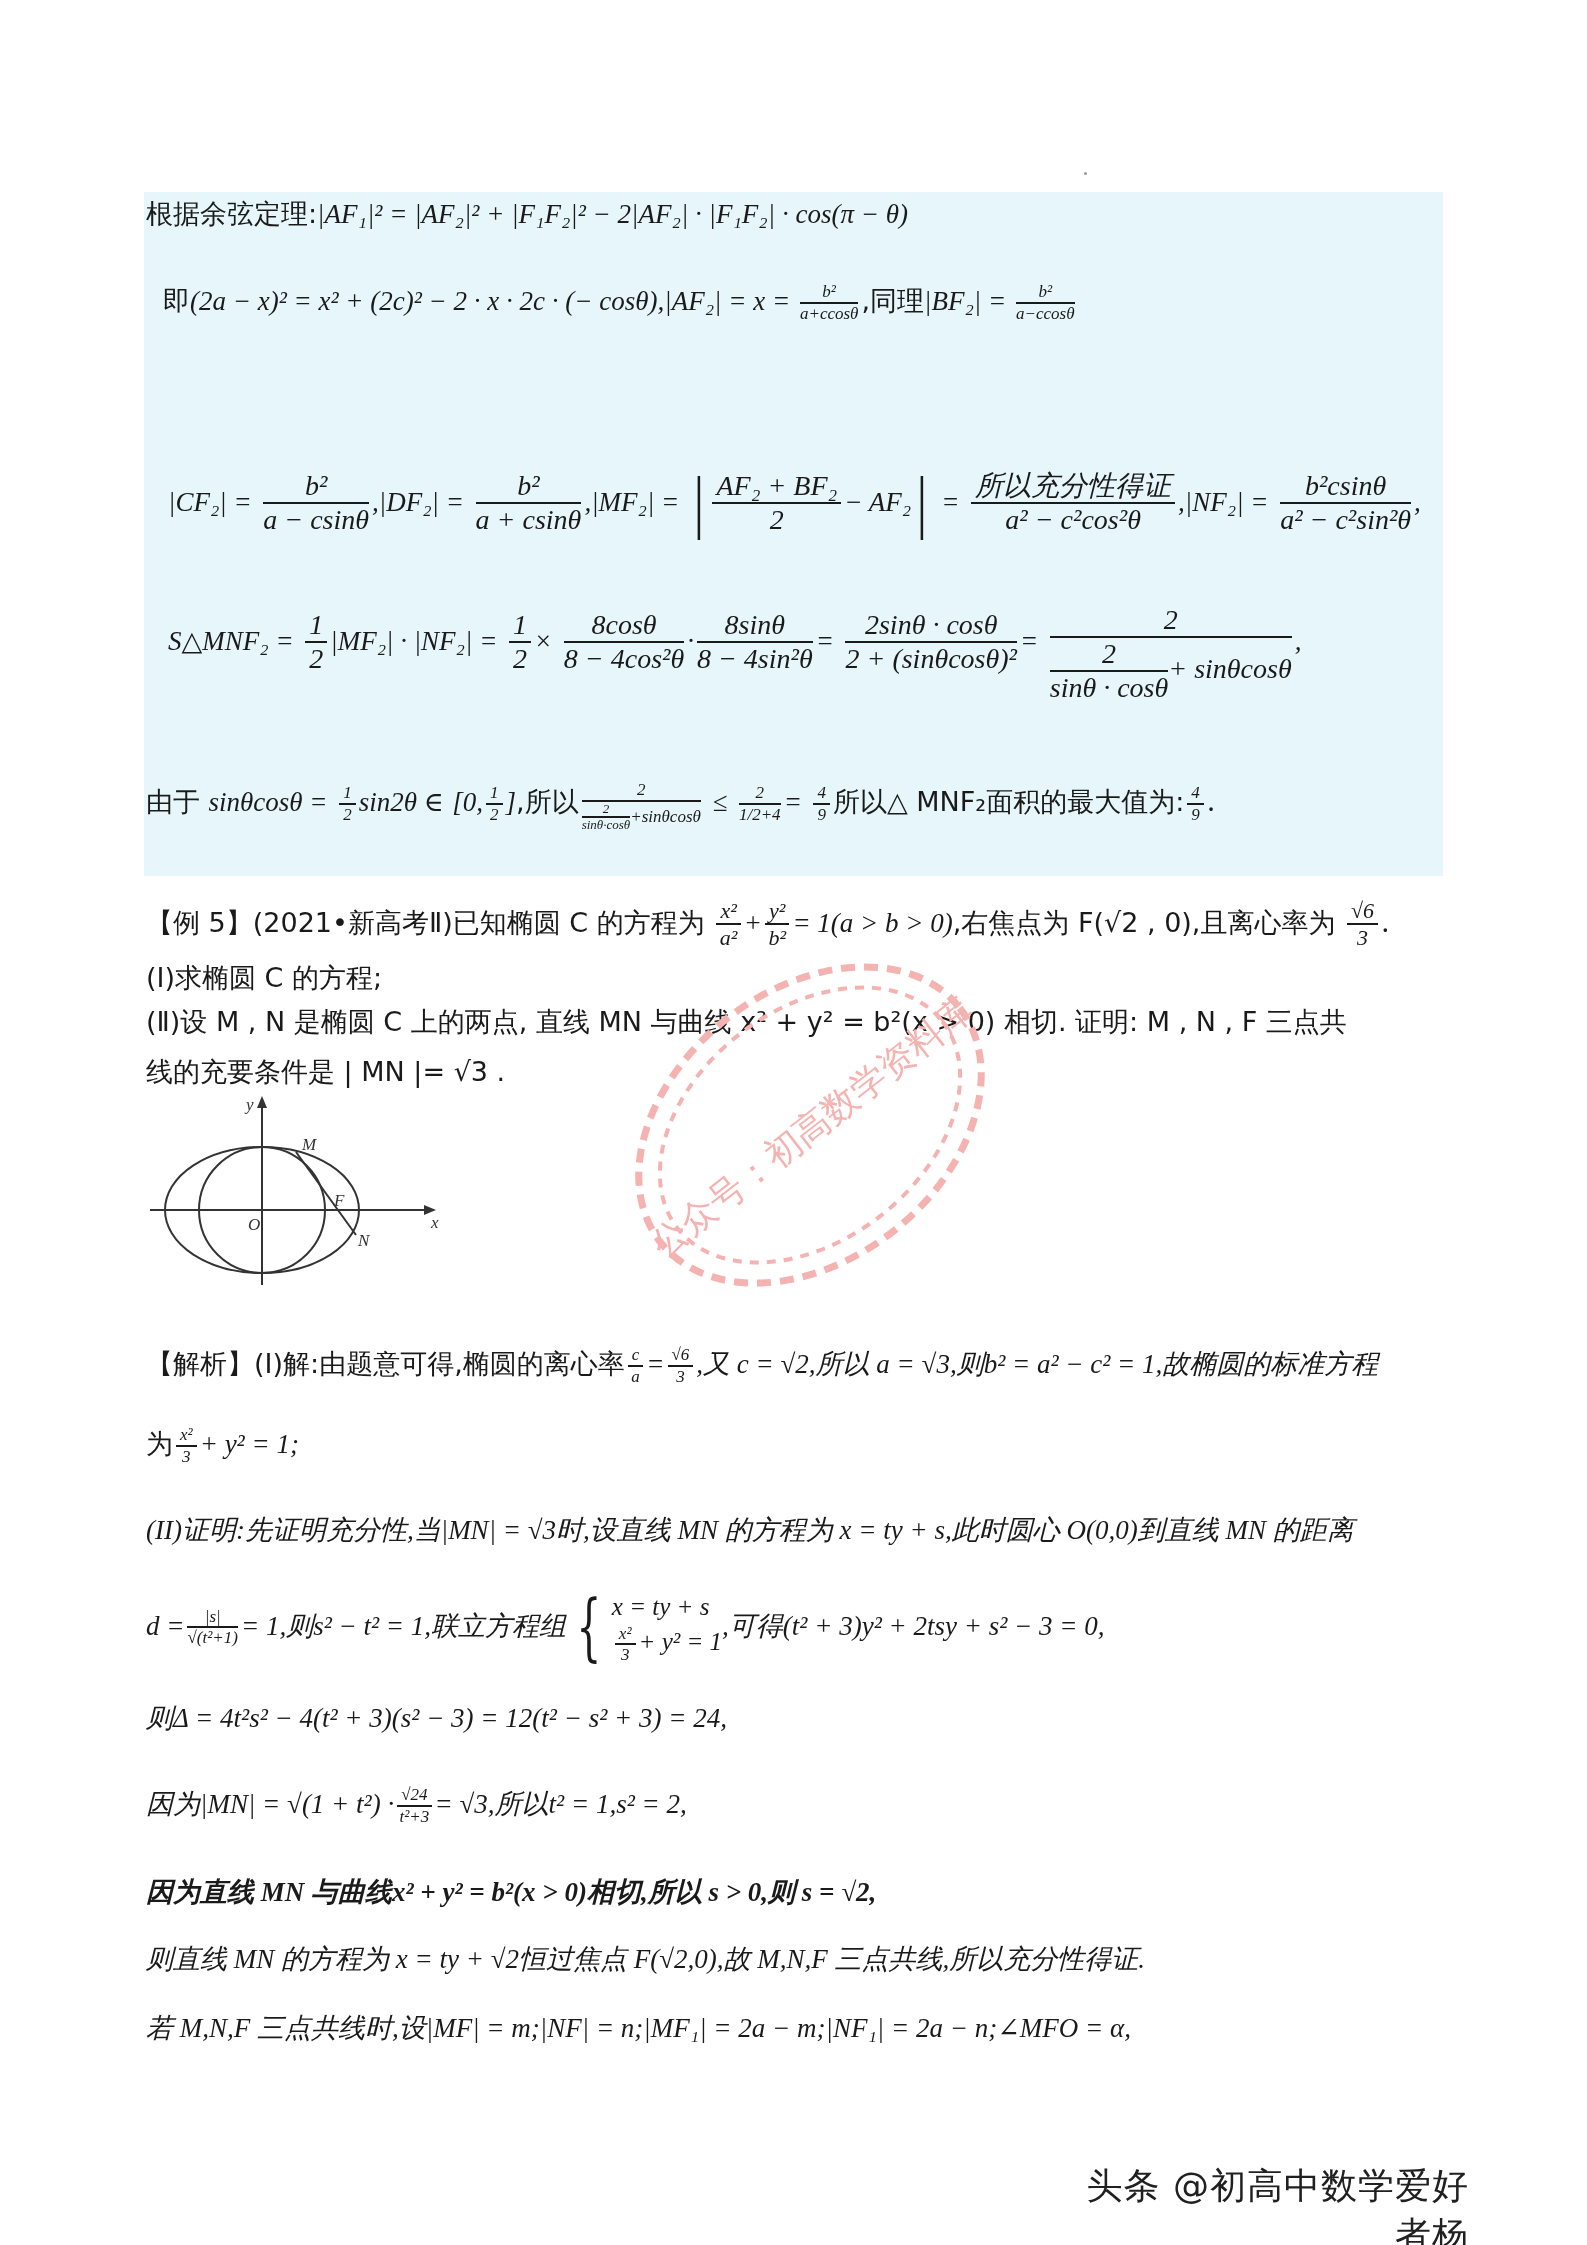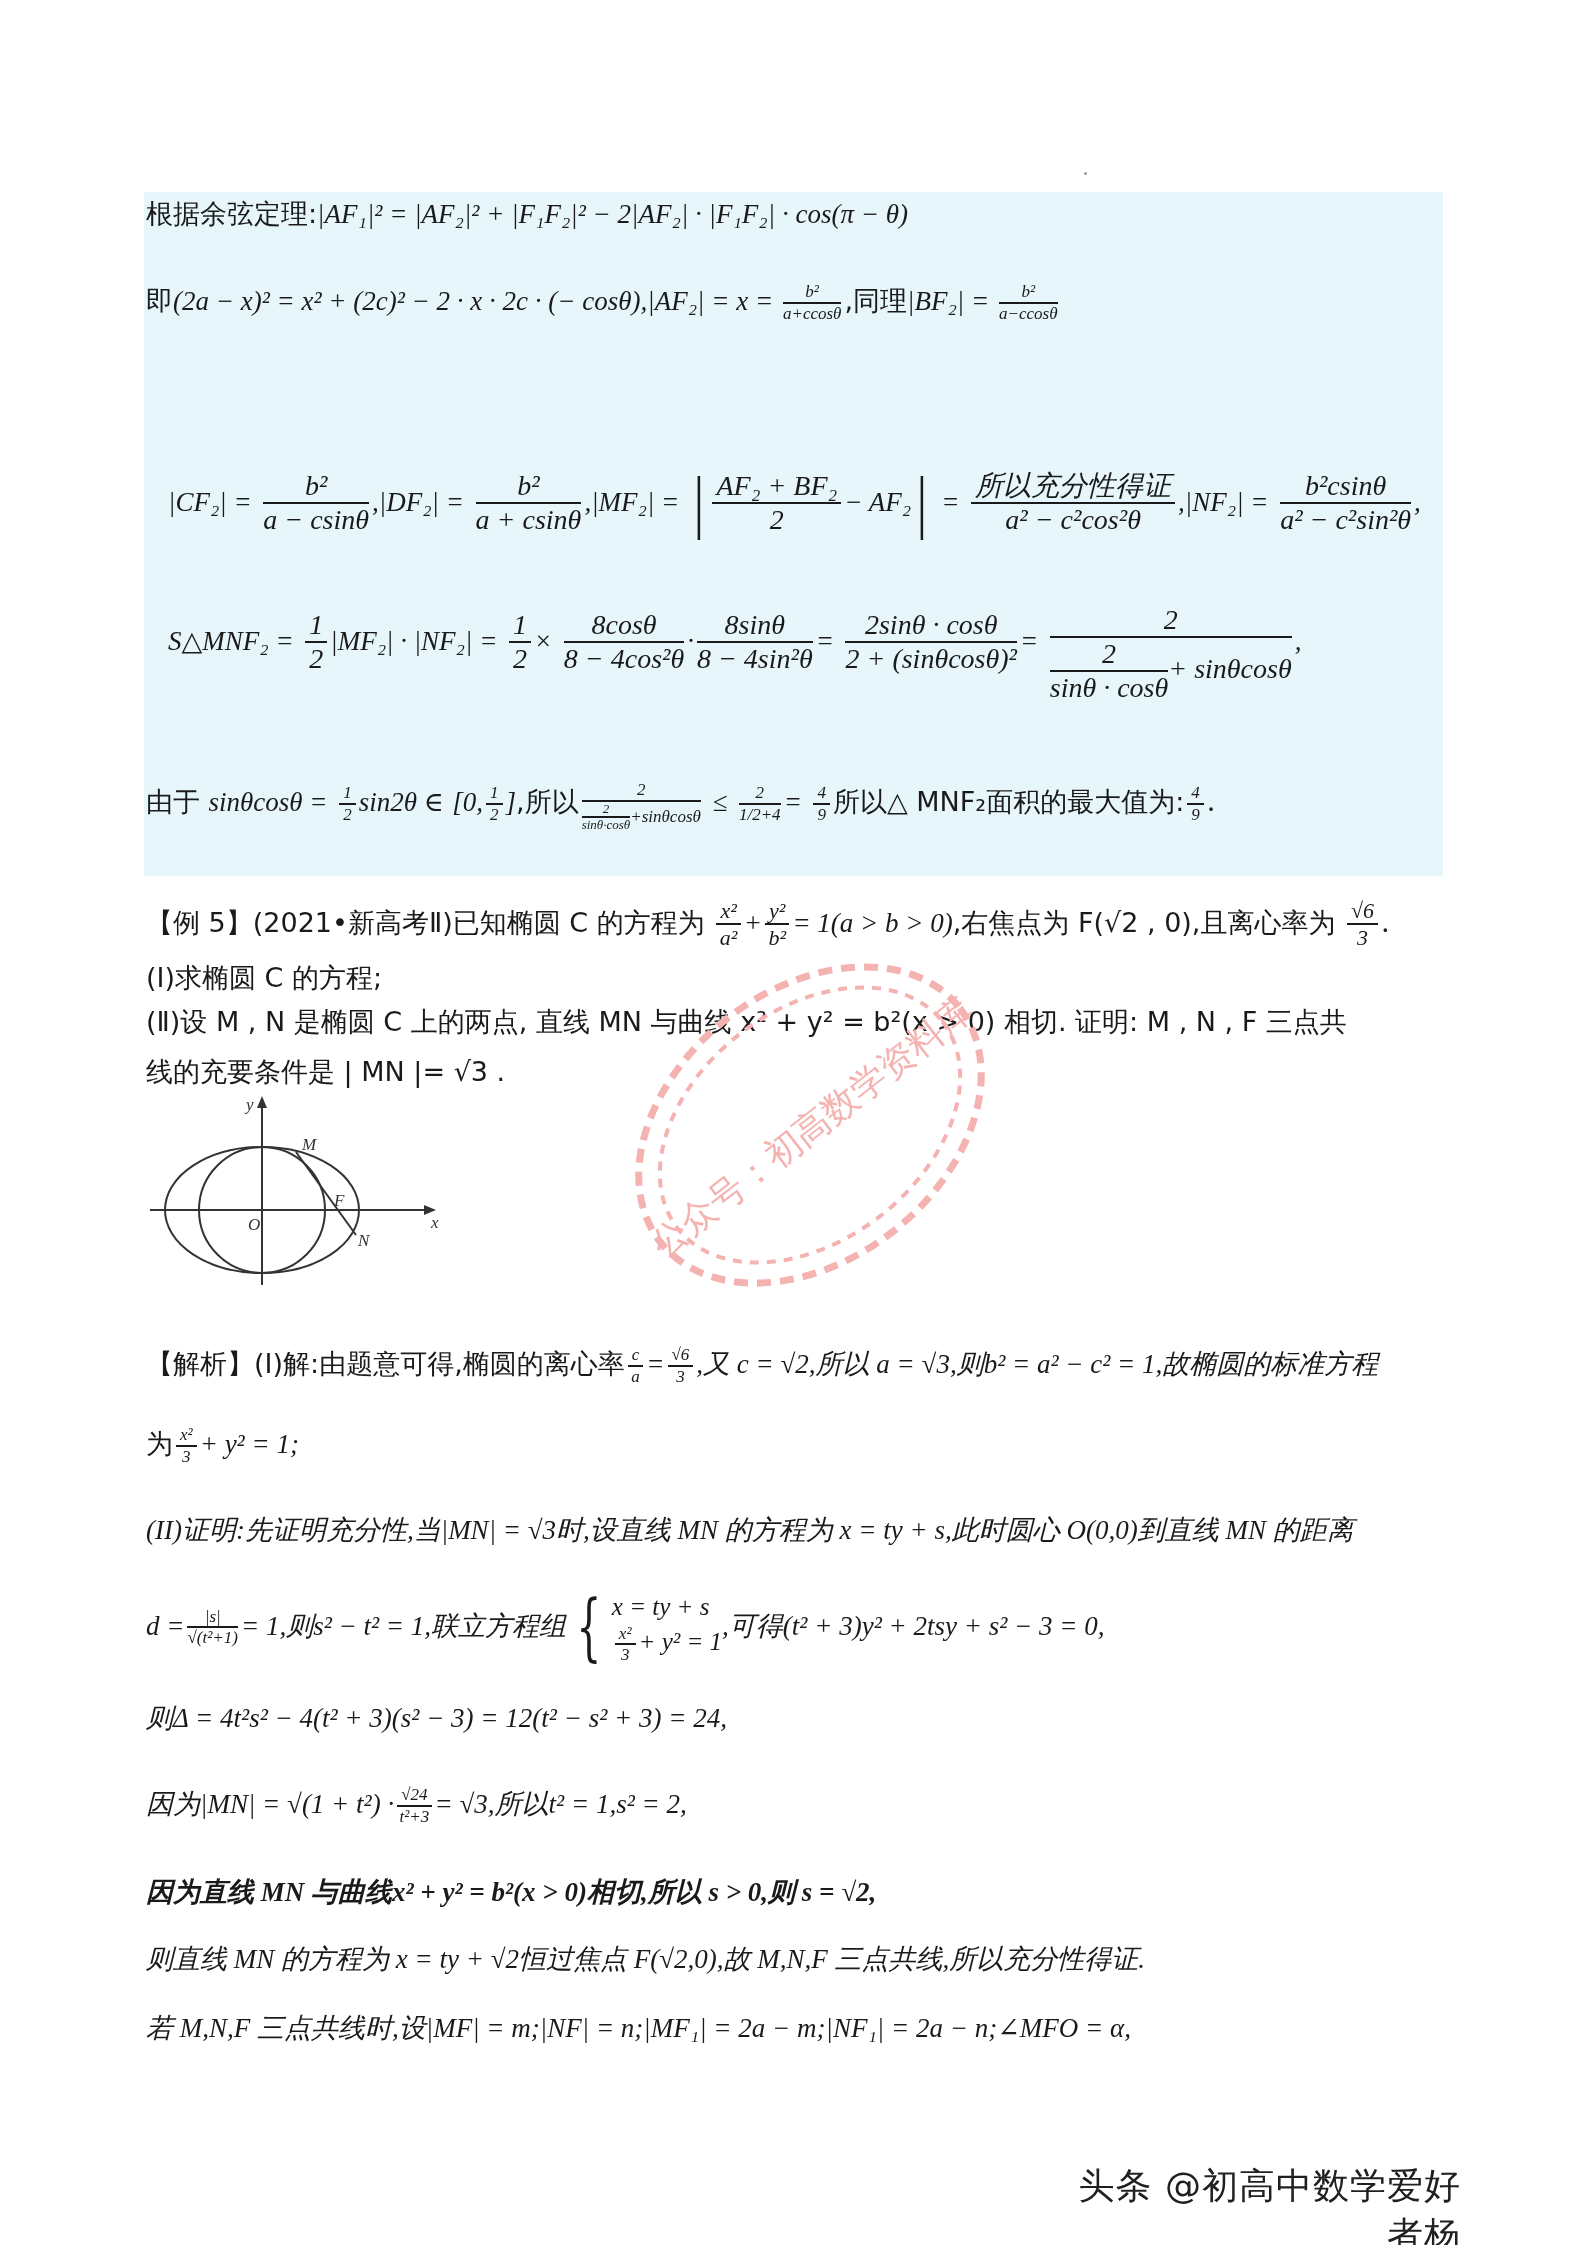--- a/index.html
+++ b/index.html
@@ -1,18 +1,18 @@
 <!DOCTYPE html>
 <html><head>
 <meta charset="utf-8">
 <style>
   html, body { margin: 0; padding: 0; background: #ffffff; }
   body { width: 1587px; height: 2245px; position: relative; overflow: hidden;
          font-family: "DejaVu Serif", "Liberation Serif", serif; color: #1a1a1a; }
-  .page { position: absolute; left: 0; top: 0; width: 1461px; height: 2245px; }
+  .page { position: absolute; left: 0; top: 0; width: 1461px; height: 2245px; padding-left: 8px; }
   .dot { position: absolute; left: 1084px; top: 172px; width: 3px; height: 3px; background: #9a9a9a; border-radius: 50%; }
   .shade { position: absolute; left: 144px; top: 192px; width: 1299px; height: 684px; background: #e6f6fa; }
   .line { position: absolute; left: 146px; white-space: nowrap; font-size: 27px; line-height: 36px; }
   .m { font-family: "Liberation Serif", "DejaVu Serif", serif; font-style: italic; }
   .frac { display: inline-block; vertical-align: middle; text-align: center; margin: 0 3px; }
   .frac > span { display: block; line-height: 1.15; }
   .frac .num { border-bottom: 2px solid #1a1a1a; padding: 0 4px; }
   .frac.sm { font-size: 17px; }
   .frac.md { font-size: 22px; }
   .frac.lg { font-size: 28px; }
@@ -32,21 +32,21 @@
 <div class="page">
 
   <div class="dot"></div>
 
   <div class="shade"></div>
 
   <div class="line" style="top:196px;">
     <span class="cn">根据余弦定理:</span><span class="m">|AF₁|² = |AF₂|² + |F₁F₂|² − 2|AF₂| · |F₁F₂| · cos(π − θ)</span>
   </div>
 
-  <div class="line" style="top:282px;">
+  <div class="line" style="top:282px;margin-left:17px;">
     <span class="cn">即</span><span class="m">(2a − x)² = x² + (2c)² − 2 · x · 2c · (− cosθ),|AF₂| = x = </span><span class="frac sm m"><span class="num">b²</span><span>a+ccosθ</span></span><span class="cn">,同理</span><span class="m">|BF₂| = </span><span class="frac sm m"><span class="num">b²</span><span>a−ccosθ</span></span>
   </div>
 
   <div class="line" style="top:470px; left:168px;">
     <span class="m">|CF₂| =</span>
     <span class="frac lg m"><span class="num">b²</span><span>a − csinθ</span></span><span class="m">,|DF₂| =</span>
     <span class="frac lg m"><span class="num">b²</span><span>a + csinθ</span></span><span class="m">,|MF₂| =</span>
     <span class="bigabs">|</span><span class="frac lg m"><span class="num">AF₂ + BF₂</span><span>2</span></span><span class="m">− AF₂</span><span class="bigabs">|</span>
     <span class="m">=</span>
     <span class="frac lg m"><span class="num">所以充分性得证</span><span>a² − c²cos²θ</span></span><span class="m">,|NF₂| =</span>

